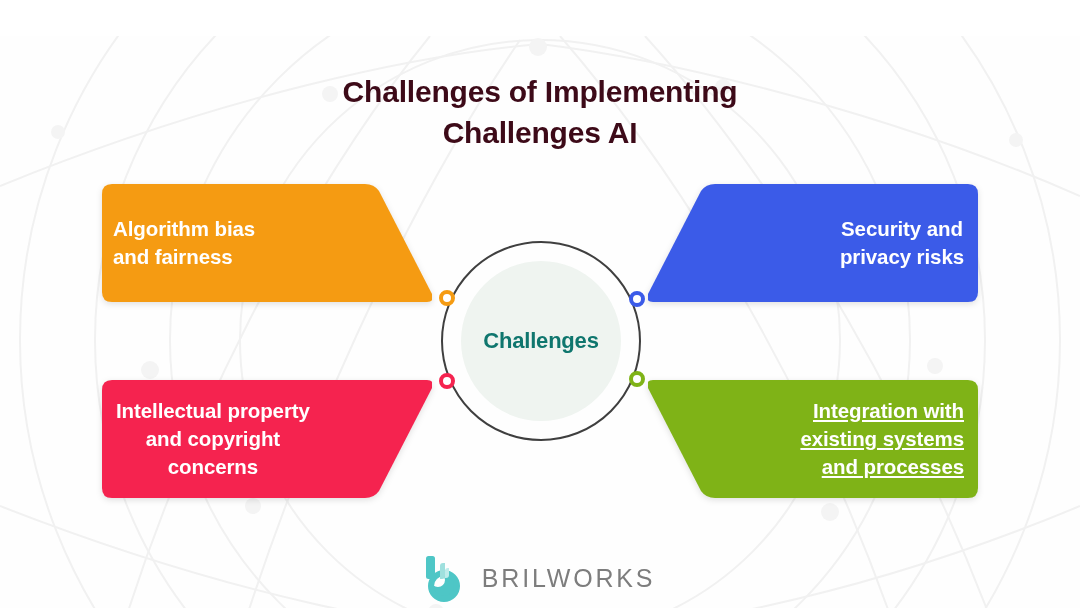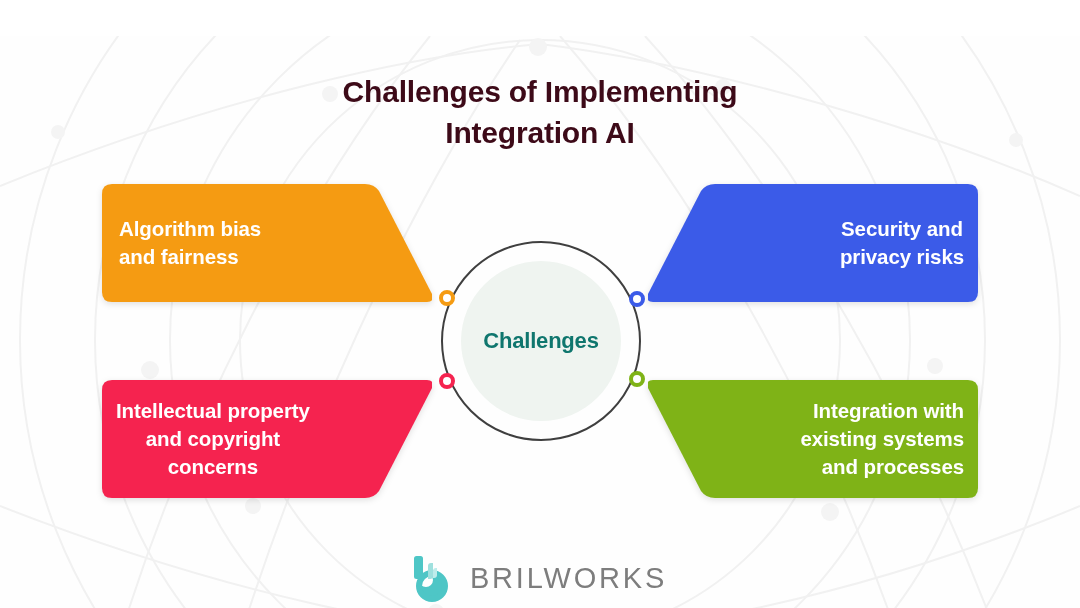--- a/index.html
+++ b/index.html
@@ -64,21 +64,21 @@
     letter-spacing:-0.1px;
     white-space:pre-line;
   }
   .card svg { position:absolute; left:0; top:0; }
 
   
   #card-orange {
     left:102px; top:148px;
     width:330px; height:118px;
   }
-  #card-orange .cardtext { padding-left:17px; }
+  #card-orange .cardtext { padding-left:11px; }
 
   
   #card-blue {
     left:648px; top:148px;
     width:330px; height:118px;
     justify-content:flex-end;
     text-align:center;
   }
   #card-blue .cardtext { padding-right:14px; }
 
@@ -89,21 +89,21 @@
   }
   #card-pink .cardtext { padding-left:14px;text-align:center; }
 
   
   #card-green {
     left:648px; top:344px;
     width:330px; height:118px;
     justify-content:flex-end;
     text-align:right;
   }
-  #card-green .cardtext { padding-right:14px; }
+  #card-green .cardtext { padding-right:14px;text-decoration:underline; }
 
   
   #hub {
     position:absolute;
     left:441px; top:205px;
     width:200px; height:200px;
     z-index:6;
   }
   #hub-ring {
     position:absolute; left:0; top:0;
@@ -150,21 +150,21 @@
     left:0; top:518px;
     width:1080px;
     display:flex;
     align-items:center;
     justify-content:center;
     gap:15px;
     z-index:5;
   }
   #logo-mark { width:42px; height:48px; display:block; }
   #logo-word {
-    font-size:29px;
+    font-size:25px;
     font-weight:normal;
     letter-spacing:2.8px;
     color:#7d7d7d;
   }
 </style>
 </head>
 <body>
 
 <div id="stage">
 
@@ -195,21 +195,21 @@
       <circle cx="830" cy="476" r="9"></circle>
       <circle cx="436" cy="576" r="8"></circle>
       <circle cx="651" cy="580" r="8"></circle>
       <circle cx="58" cy="96" r="7"></circle>
       <circle cx="1016" cy="104" r="7"></circle>
     </g>
   </svg>
 
   <div id="title">
     <span class="tline">Challenges of Implementing</span>
-    <span class="tline">Integration AI</span>
+    <span class="tline">Challenges AI</span>
   </div>
 
   <div class="card" id="card-orange">
     <svg width="330" height="118" viewBox="0 0 330 118" xmlns="http://www.w3.org/2000/svg">
       <path d="M 10 0 L 263 0 Q 272 0 277 7 L 330 110 Q 333 118 325 118 L 10 118 Q 0 118 0 108 L 0 10 Q 0 0 10 0 Z" fill="#f59b12"></path>
     </svg>
     <div class="cardtext">Algorithm bias
 and fairness</div>
   </div>
 

